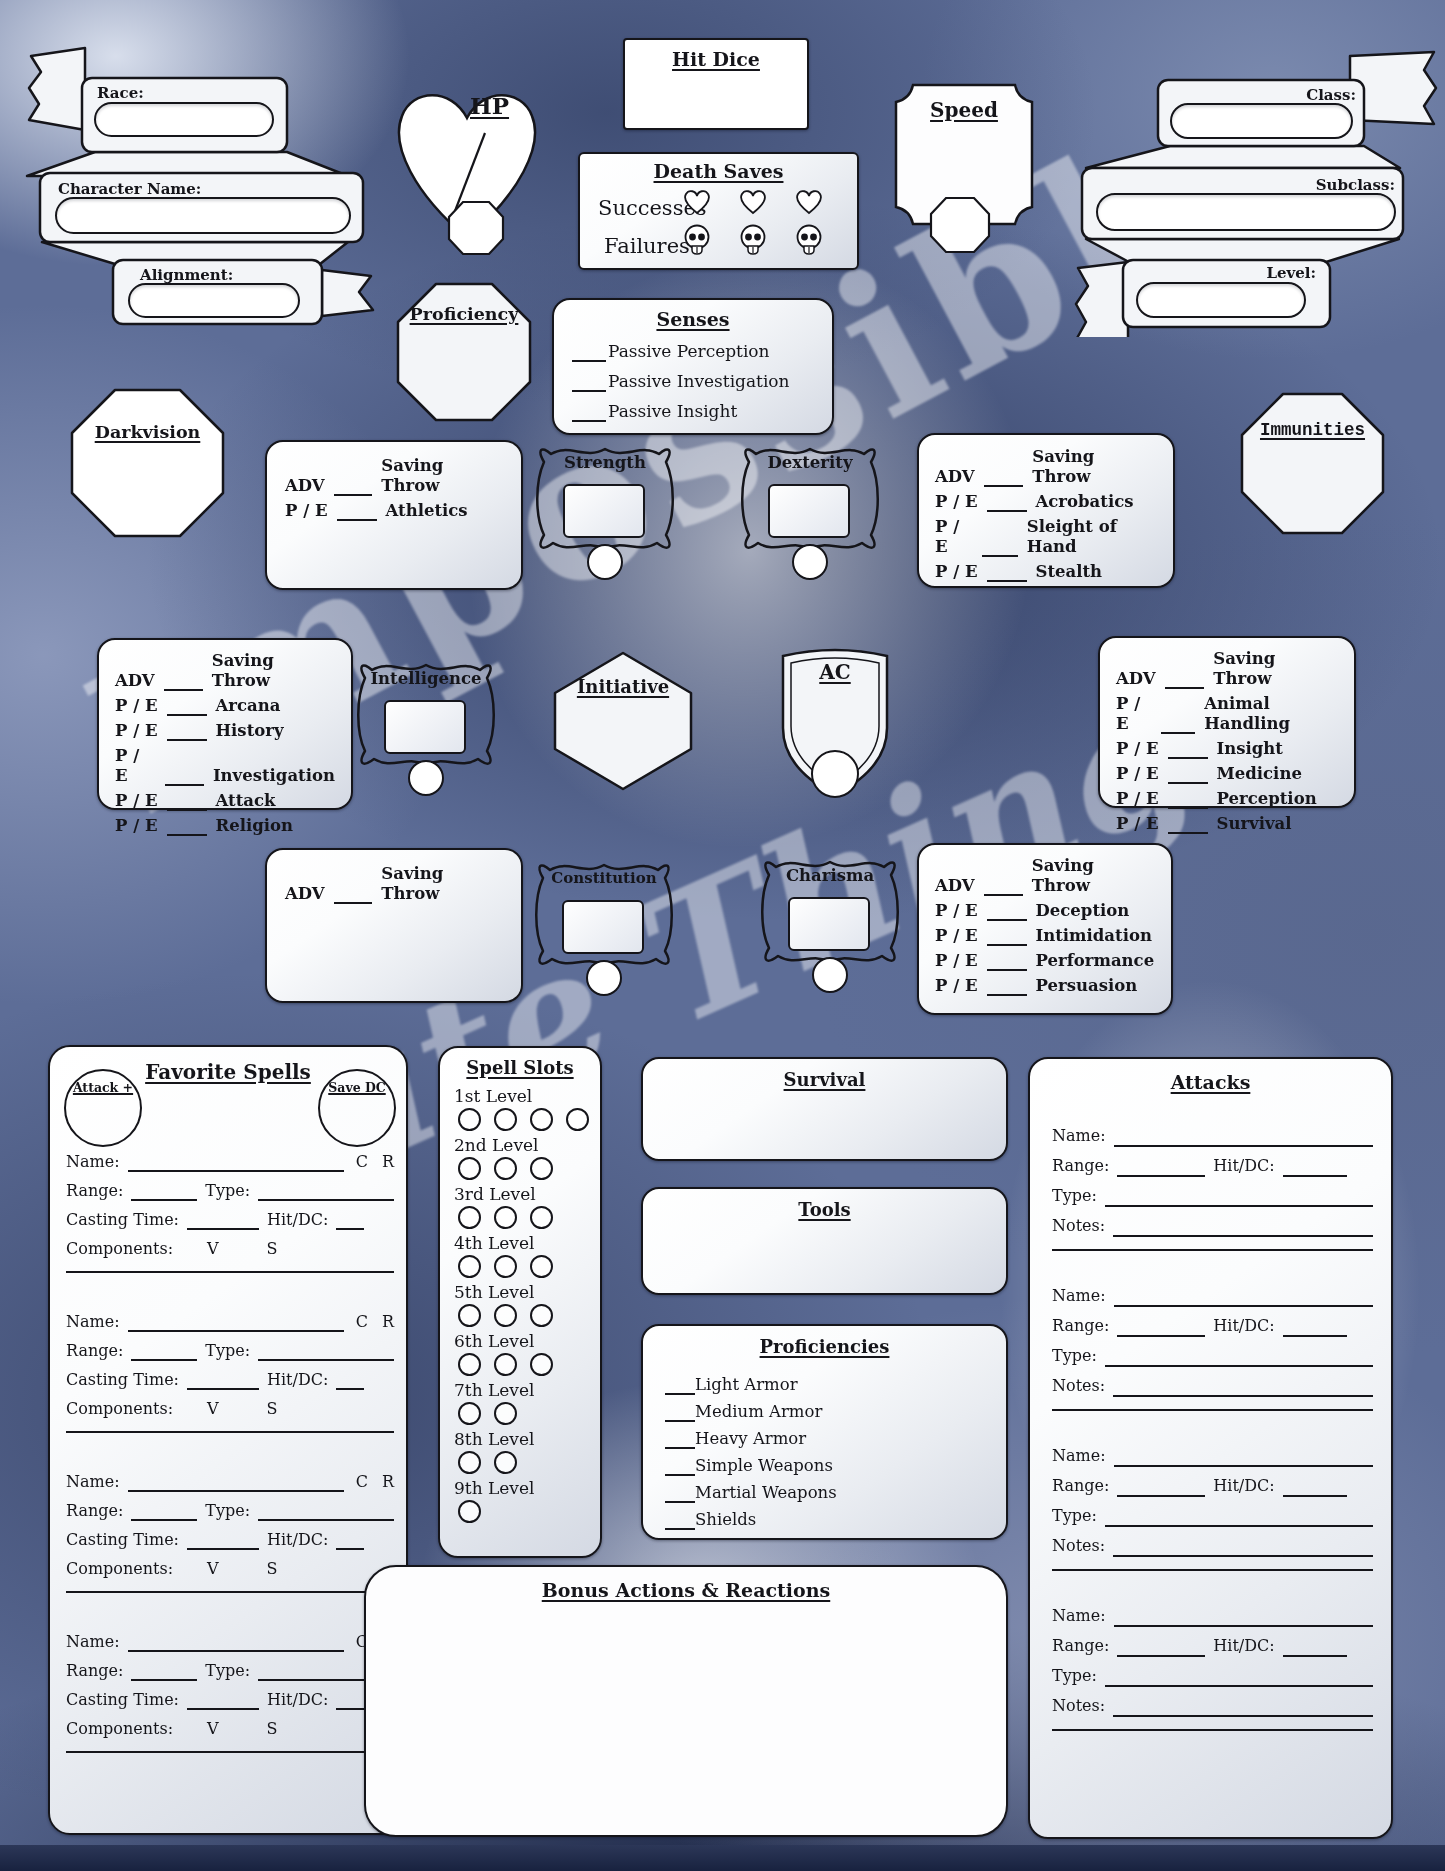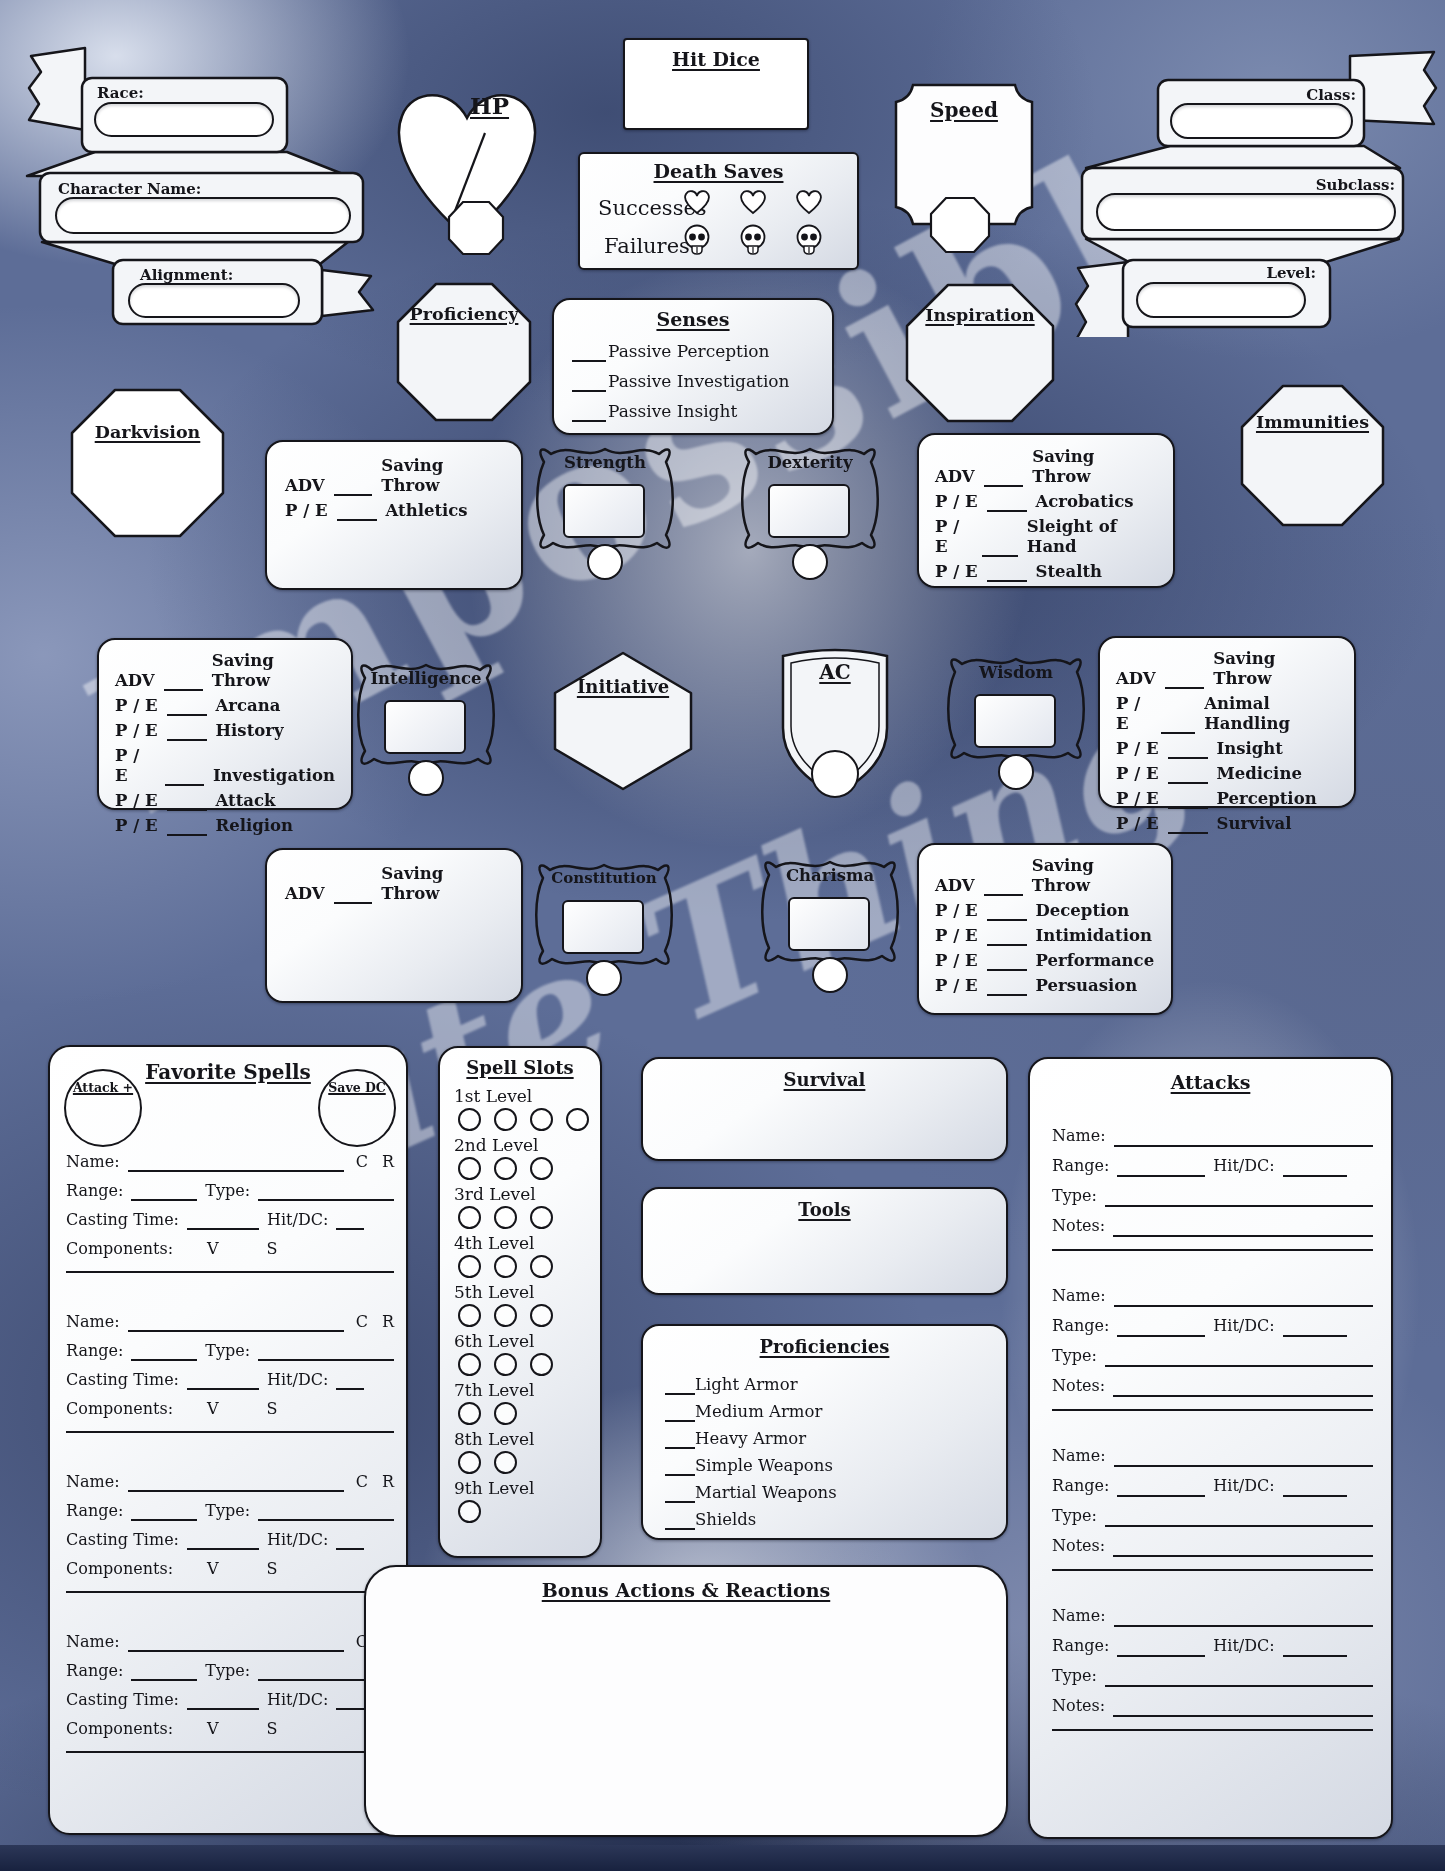--- a/index.html
+++ b/index.html
@@ -171,35 +171,29 @@
   <div class="abs" style="left:893px;top:82px;width:142px;height:180px;">
     <svg width="142" height="145" viewBox="0 0 142 145">
       <path d="M20,3 L122,3 Q125,17 139,20 L139,125 Q125,128 122,142 L20,142 Q17,128 3,125 L3,20 Q17,17 20,3 Z" fill="#fdfdfe" stroke="#15151a" stroke-width="2.5"></path>
     </svg>
     <div class="ctitle title" style="top:16px;font-size:20px;">Speed</div>
     <svg class="abs" style="left:36px;top:114px;" width="62" height="58" viewBox="0 0 62 58">
       <polygon points="17,2 45,2 60,18 60,40 45,56 17,56 2,40 2,18" fill="#ffffff" stroke="#15151a" stroke-width="2.2"></polygon>
     </svg>
   </div>
 
-  <div class="abs" style="left:905px;top:283px;width:150px;height:140px;">
-    <svg width="150" height="140" viewBox="0 0 150 140">
-      <polygon class="shape-fill" points="43,2 107,2 148,43 148,97 107,138 43,138 2,97 2,43"></polygon>
-    </svg>
-    <div class="oct-title title" style="top:22px;">Inspiration</div>
-  </div>
 
   <div class="abs" style="left:70px;top:388px;width:155px;height:150px;">
     <svg width="155" height="150" viewBox="0 0 155 150">
       <polygon points="45,2 110,2 153,45 153,105 110,148 45,148 2,105 2,45" fill="#ffffff" stroke="#15151a" stroke-width="2.5" stroke-linejoin="round"></polygon>
     </svg>
     <div class="oct-title title" style="top:34px;">Darkvision</div>
   </div>
 
-  <div class="abs" style="left:1240px;top:384px;width:145px;height:143px;">
+  <div class="abs" style="left:1240px;top:392px;width:145px;height:143px;font-family:Liberation Mono, monospace;">
     <svg width="145" height="143" viewBox="0 0 145 143">
       <polygon class="shape-fill" points="43,2 102,2 143,43 143,100 102,141 43,141 2,100 2,43"></polygon>
     </svg>
     <div class="oct-title title" style="top:28px;">Immunities</div>
   </div>
 
   <div class="abs box" style="left:552px;top:298px;width:282px;height:137px;">
     <div class="ctitle title" style="top:8px;font-size:19px;">Senses</div>
     <div class="abs" style="left:18px;top:40px;">
         <div class="senserow">
@@ -364,28 +358,20 @@
       </svg>
     <div class="frame-title">Dexterity</div>
     <div class="frame-score"></div>
     <div class="frame-circle"></div>
   </div>
   <div class="abs" style="left:356px;top:656px;width:140px;height:150px;">
     <svg class="frame-svg" width="140" height="118" viewBox="0 0 140 118">
         <path class="shape-line" d="M16,14 C34,3 50,20 70,9 C90,20 106,3 124,14 C134,5 138,10 131,22 C140,42 140,76 131,95 C138,107 134,112 122,103 C104,114 88,99 70,109 C52,99 36,114 18,103 C6,112 2,107 9,95 C0,76 0,42 9,22 C2,10 6,5 16,14 Z"></path>
       </svg>
     <div class="frame-title">Intelligence</div>
-    <div class="frame-score"></div>
-    <div class="frame-circle"></div>
-  </div>
-  <div class="abs" style="left:946px;top:650px;width:140px;height:150px;">
-    <svg class="frame-svg" width="140" height="118" viewBox="0 0 140 118">
-        <path class="shape-line" d="M16,14 C34,3 50,20 70,9 C90,20 106,3 124,14 C134,5 138,10 131,22 C140,42 140,76 131,95 C138,107 134,112 122,103 C104,114 88,99 70,109 C52,99 36,114 18,103 C6,112 2,107 9,95 C0,76 0,42 9,22 C2,10 6,5 16,14 Z"></path>
-      </svg>
-    <div class="frame-title">Wisdom</div>
     <div class="frame-score"></div>
     <div class="frame-circle"></div>
   </div>
   <div class="abs" style="left:534px;top:856px;width:140px;height:150px;">
     <svg class="frame-svg" width="140" height="118" viewBox="0 0 140 118">
         <path class="shape-line" d="M16,14 C34,3 50,20 70,9 C90,20 106,3 124,14 C134,5 138,10 131,22 C140,42 140,76 131,95 C138,107 134,112 122,103 C104,114 88,99 70,109 C52,99 36,114 18,103 C6,112 2,107 9,95 C0,76 0,42 9,22 C2,10 6,5 16,14 Z"></path>
       </svg>
     <div class="frame-title" style="font-size:15px;">Constitution</div>
     <div class="frame-score"></div>
     <div class="frame-circle"></div>

